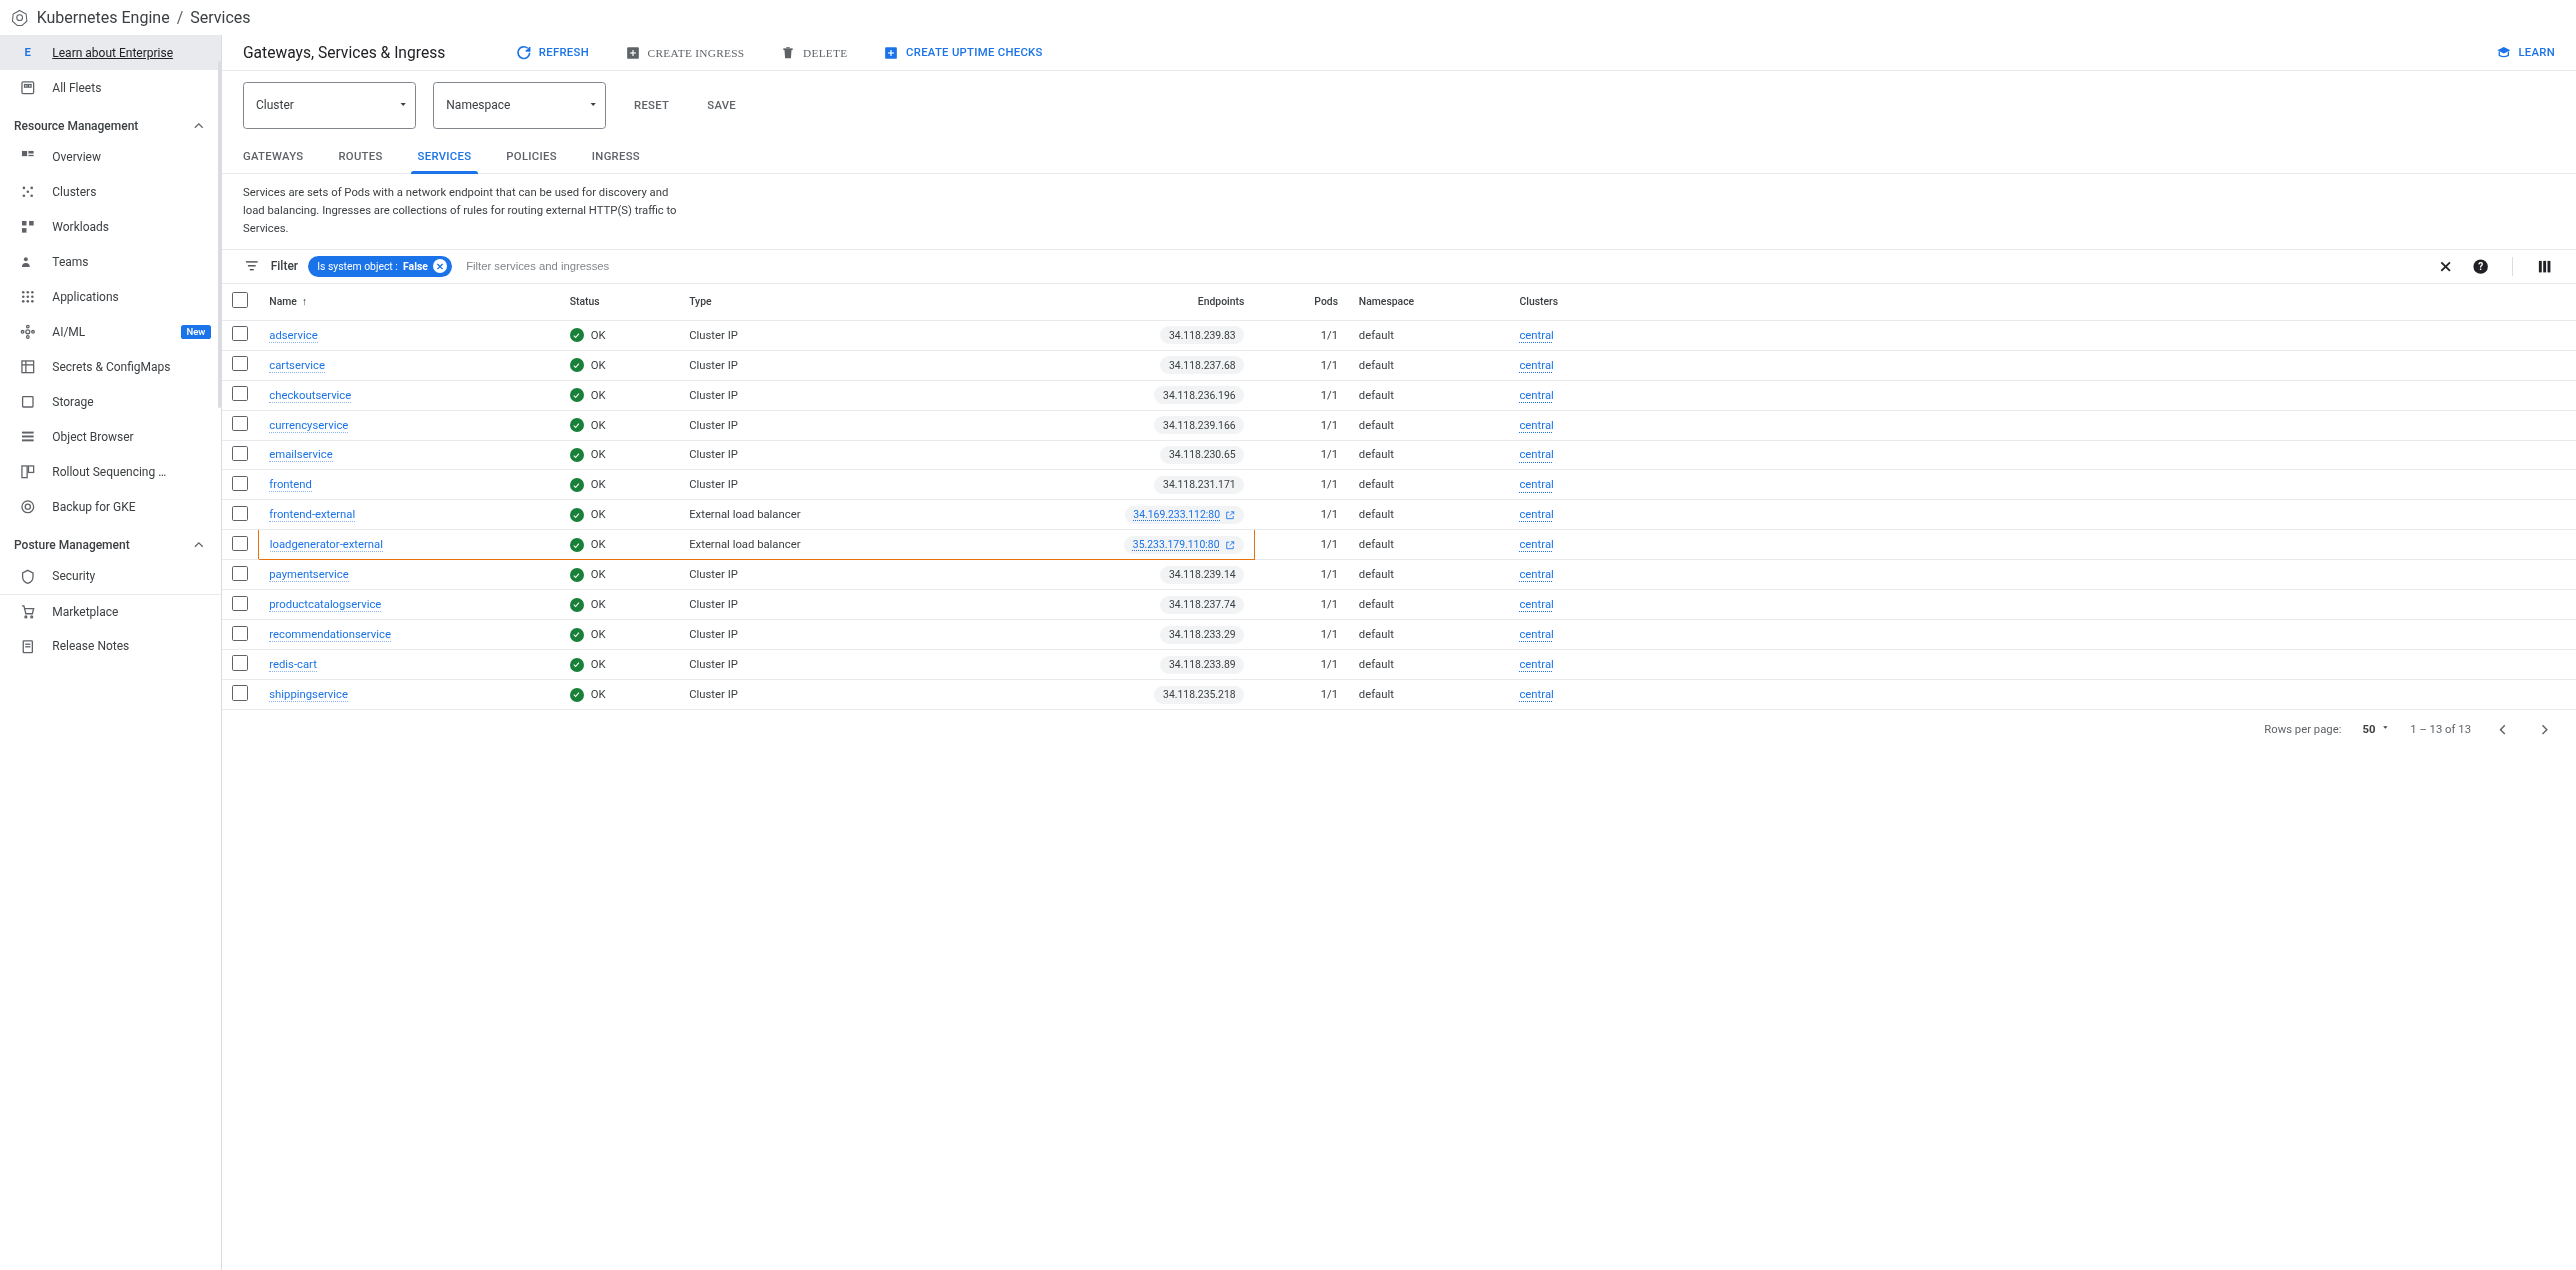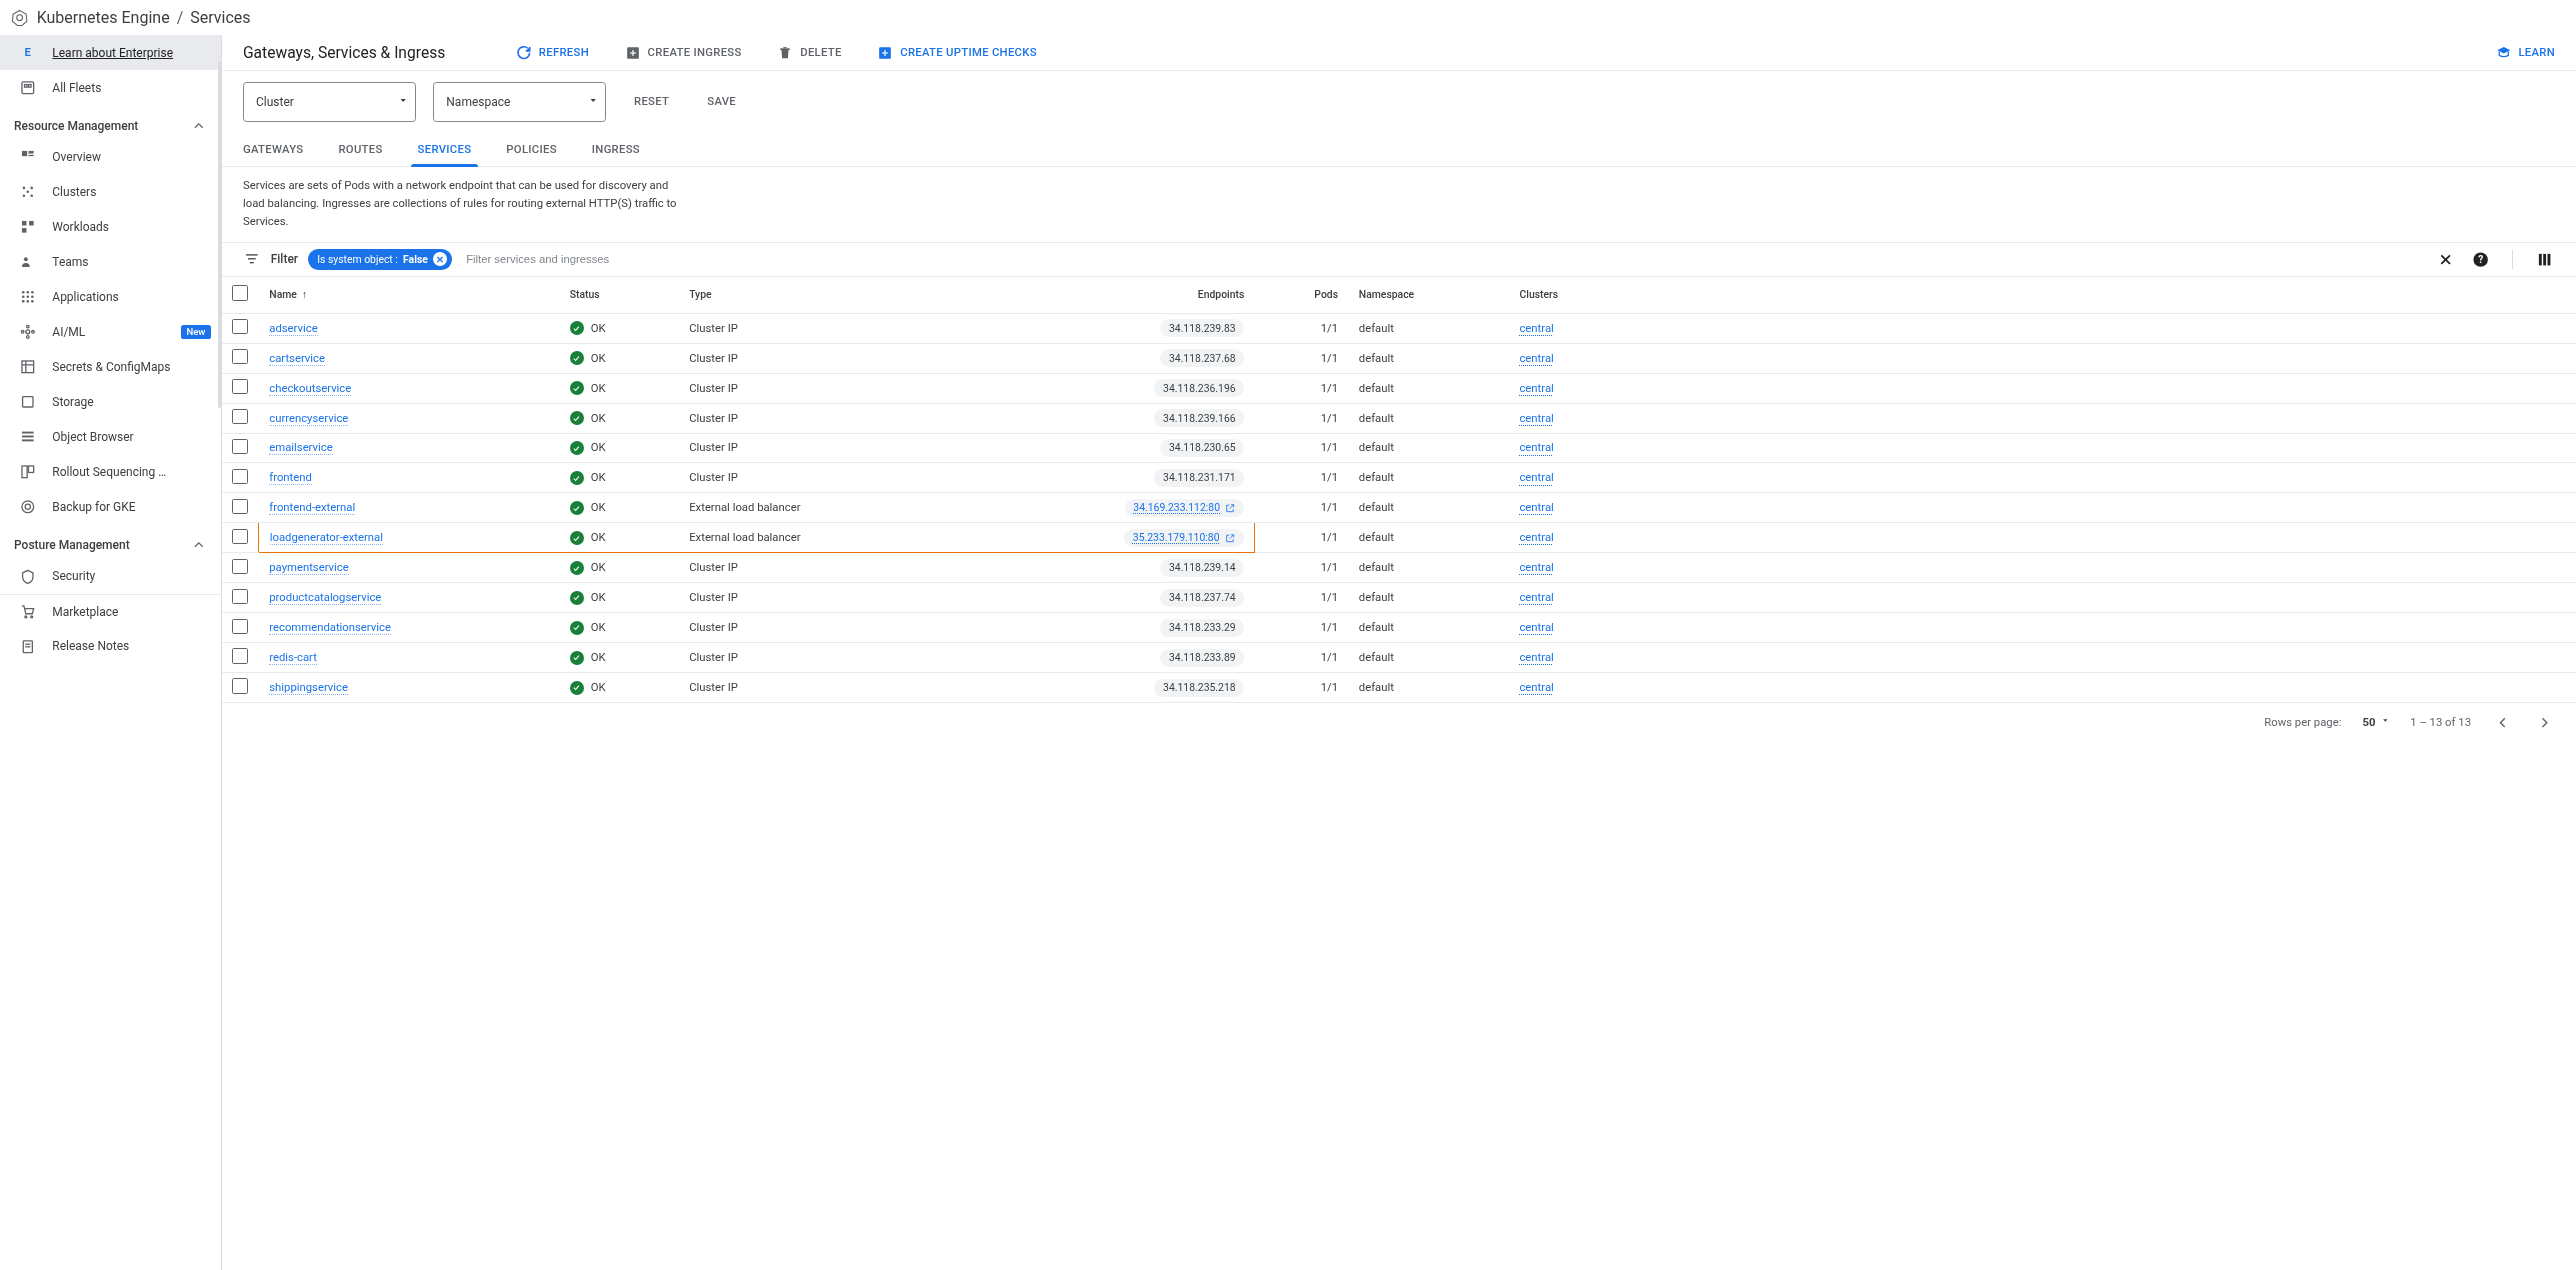--- a/index.html
+++ b/index.html
@@ -56,30 +56,30 @@
     .page-header {
       padding: 8.7px 21px;
       display:flex; align-items:center; gap:36px;
       border-bottom: 0.9px solid #e8eaed;
     }
     .page-title { font-size:15.6px; color:#202124; font-weight:400; margin-right: 35px;}
     .action-btn {
       display:flex; align-items:center; gap:7px; cursor:pointer;
       color:#1a73e8; font-size:11.3px; font-weight:500; letter-spacing:0.3px;
     }
-    .action-btn.gray { color:#5f6368; }
+    .action-btn.gray { color:#5f6368;font-family:Liberation Serif, serif; }
     .action-btn .aicon { width:15.6px; height:15.6px; display:flex; align-items:center; justify-content:center;}
     .page-header .grow { flex:1; }
     
     .selectors {
       display:flex; align-items:center; gap:17.3px;
       padding: 10.4px 21px 0 21px;
     }
     .dropdown {
-      border:0.9px solid #80868b; border-radius:3.5px; height:40px;
+      border:0.9px solid #80868b; border-radius:3.5px; height:47px;
       display:flex; align-items:center; justify-content:space-between;
       padding:0 7px 0 12px; font-size:12px; color:#3c4043; cursor:pointer;
       min-width:173px;
       gap:36px;
     }
     .text-btn { color:#5f6368; font-size:11.3px; font-weight:500; letter-spacing:0.3px; cursor:pointer; padding:0 10.4px;}
     
     .tabs { display:flex; gap:35px; padding: 0 21px; margin-top:10.4px; border-bottom:0.9px solid #e8eaed;}
     .tab { padding:10.4px 0; font-size:11.3px; font-weight:500; letter-spacing:0.3px; color:#5f6368; cursor:pointer; position:relative;}
     .tab.active { color:#1a73e8; }

